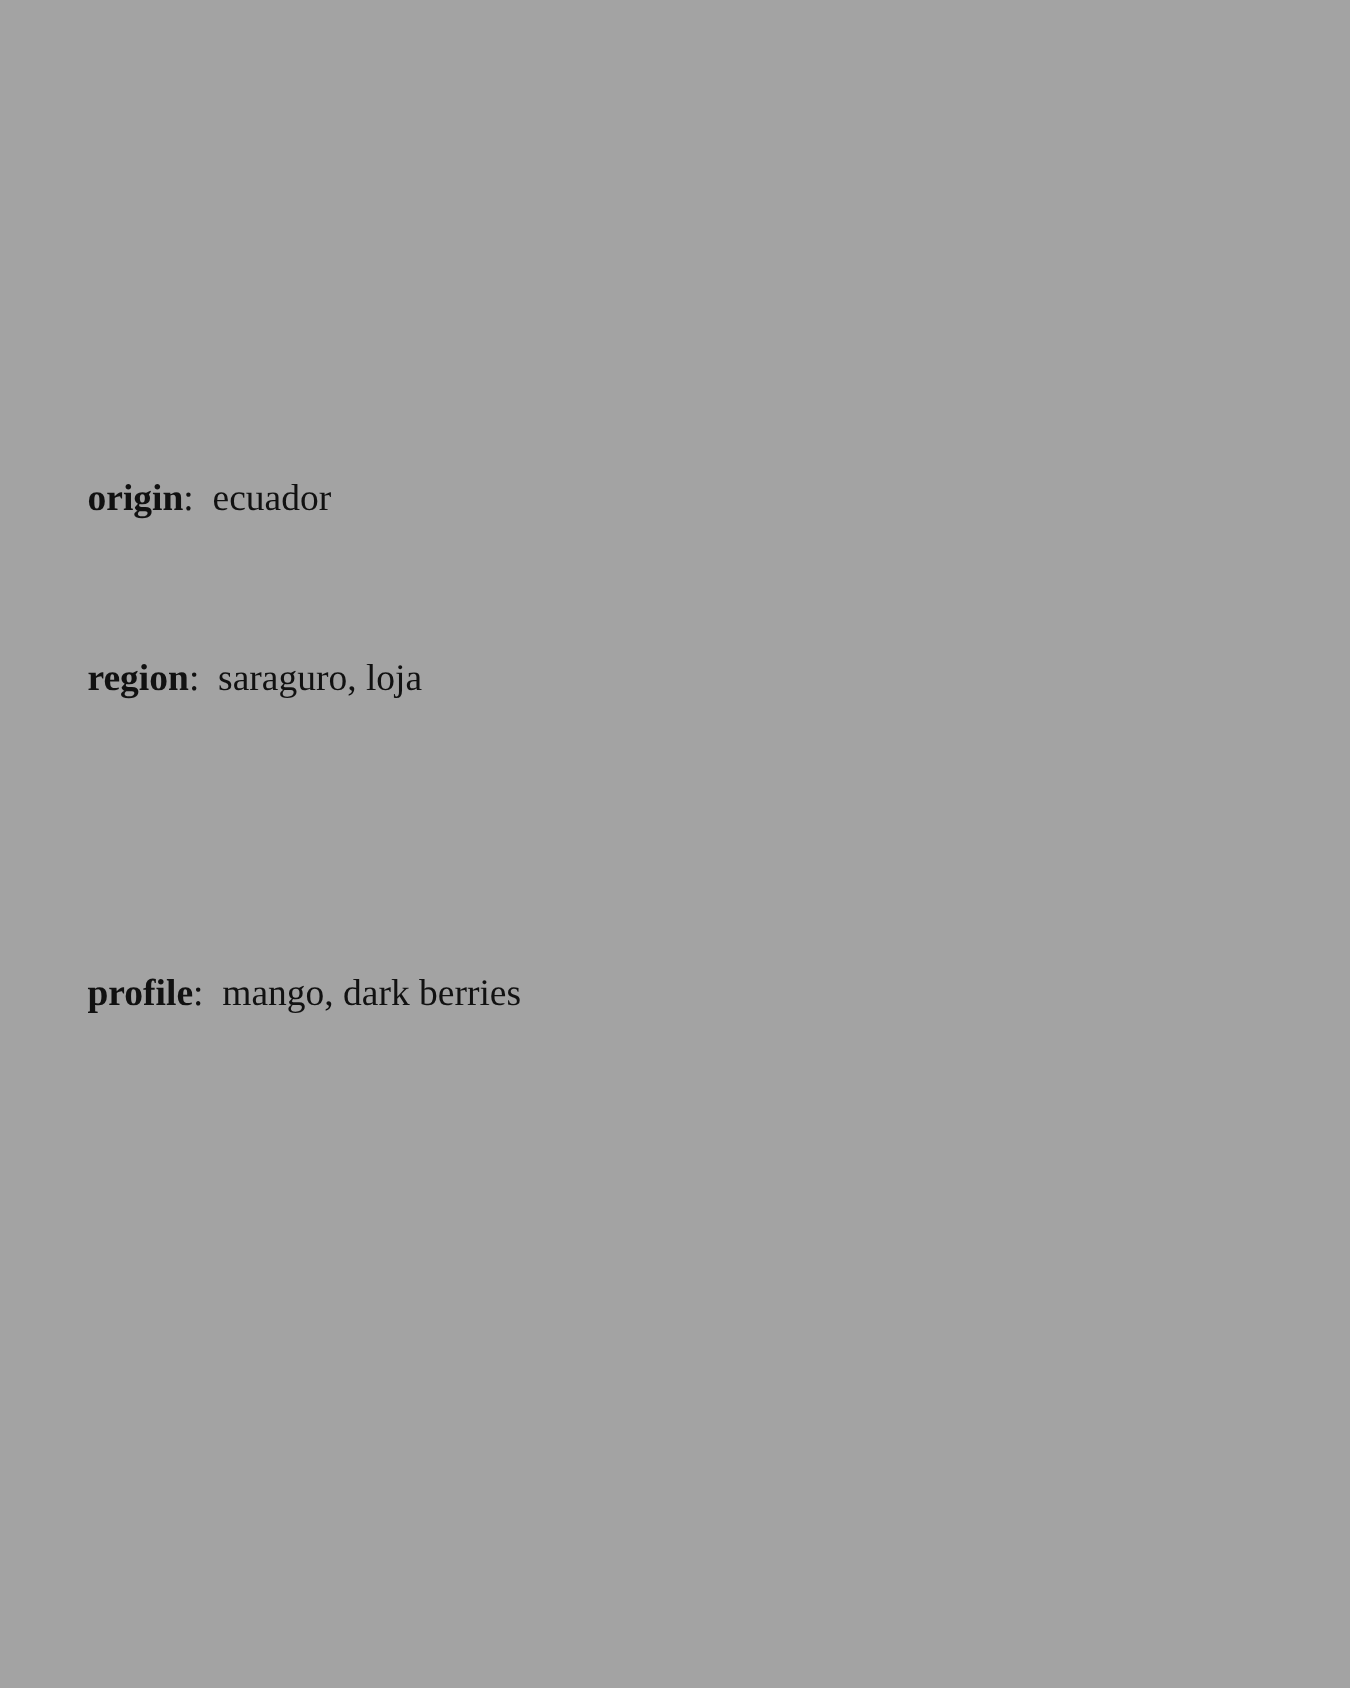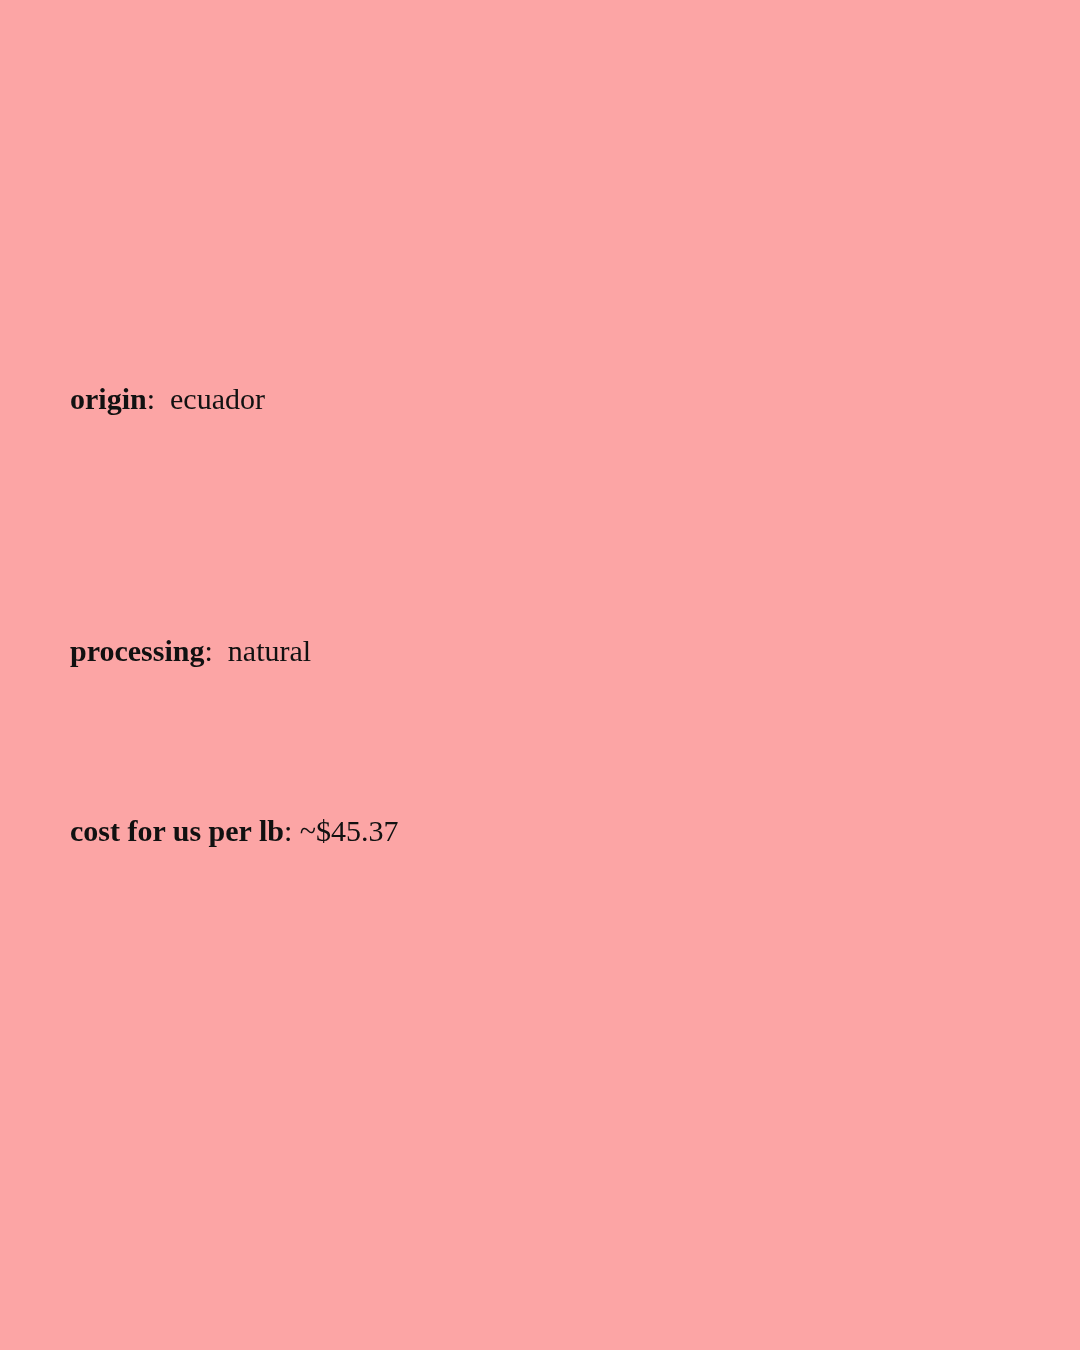--- a/index.html
+++ b/index.html
@@ -3,21 +3,21 @@
 <meta charset="utf-8">
 <style>
   html, body {
     margin: 0;
     padding: 0;
   }
   .sheet {
     position: relative;
     width: 1080px;
     height: 1350px;
-    background: #fca5a5;
+    background: #a3a3a3;
     font-family: "Liberation Serif", "DejaVu Serif", serif;
     color: #111111;
     overflow: hidden;
   }
   .info-block {
     position: absolute;
     left: 70px;
     top: 273px;
     font-size: 30px;
     line-height: 36px;
@@ -35,26 +35,26 @@
   }
 </style>
 </head>
 <body>
 
 <div class="sheet">
   <div class="info-block">
 
     <div class="row"><span class="label">origin</span><span class="sep">:  </span><span class="value">ecuador</span></div>
 
+    <div class="row"><span class="label">region</span><span class="sep">:  </span><span class="value">saraguro, loja</span></div>
 
 
 
-    <div class="row"><span class="label">processing</span><span class="sep">:  </span><span class="value">natural</span></div>
 
+    <div class="row"><span class="label">profile</span><span class="sep">:  </span><span class="value">mango, dark berries</span></div>
 
-    <div class="row"><span class="label">cost for us per lb</span><span class="sep">: </span><span class="value">~$45.37</span></div>
 
     
 
     
 
   </div>
 </div>
 
 </body></html>

